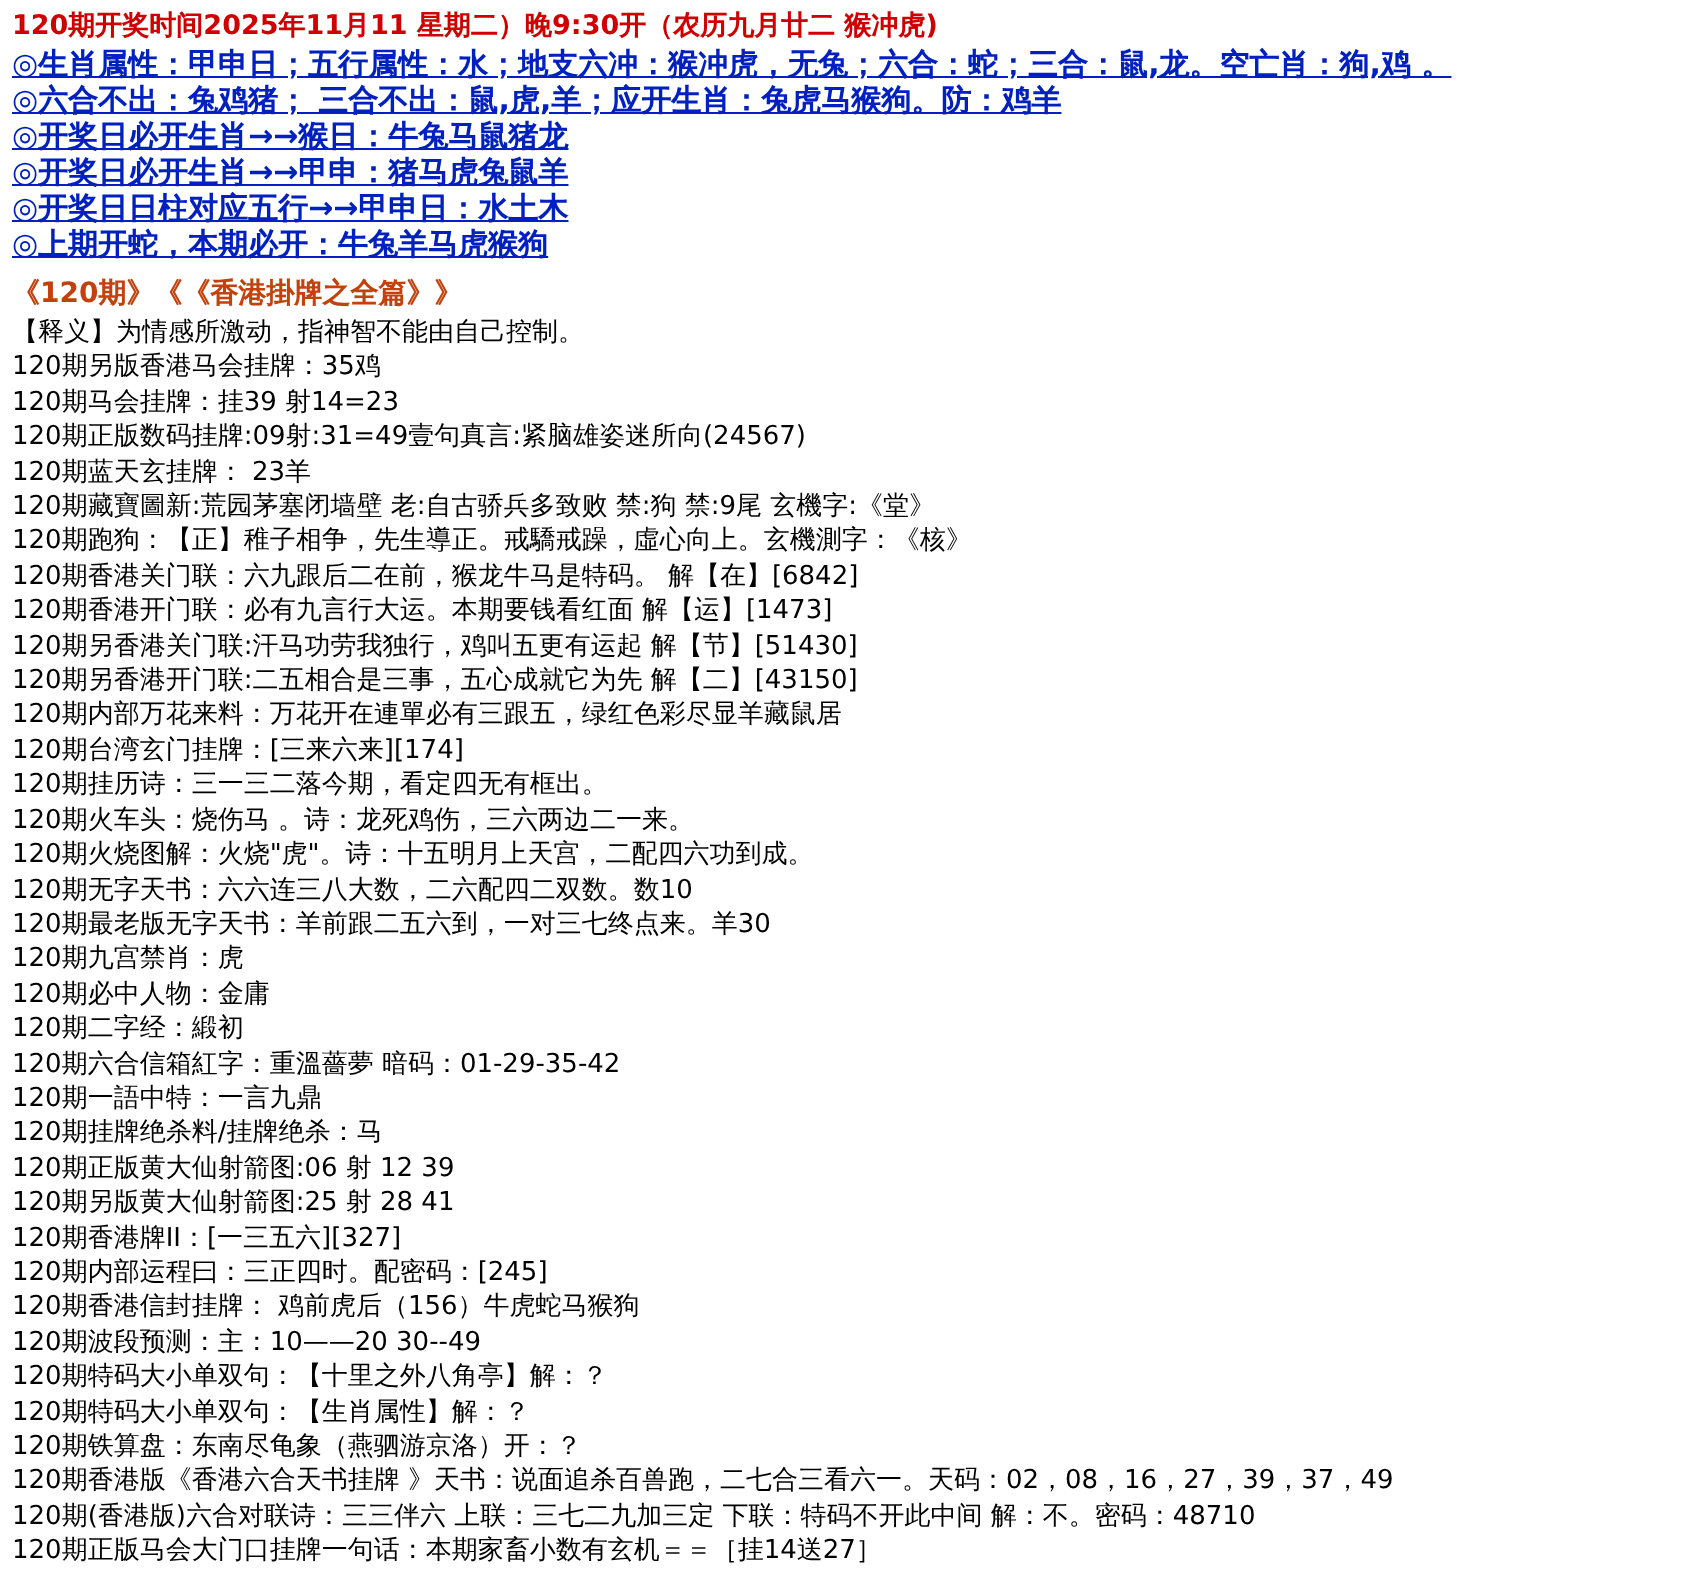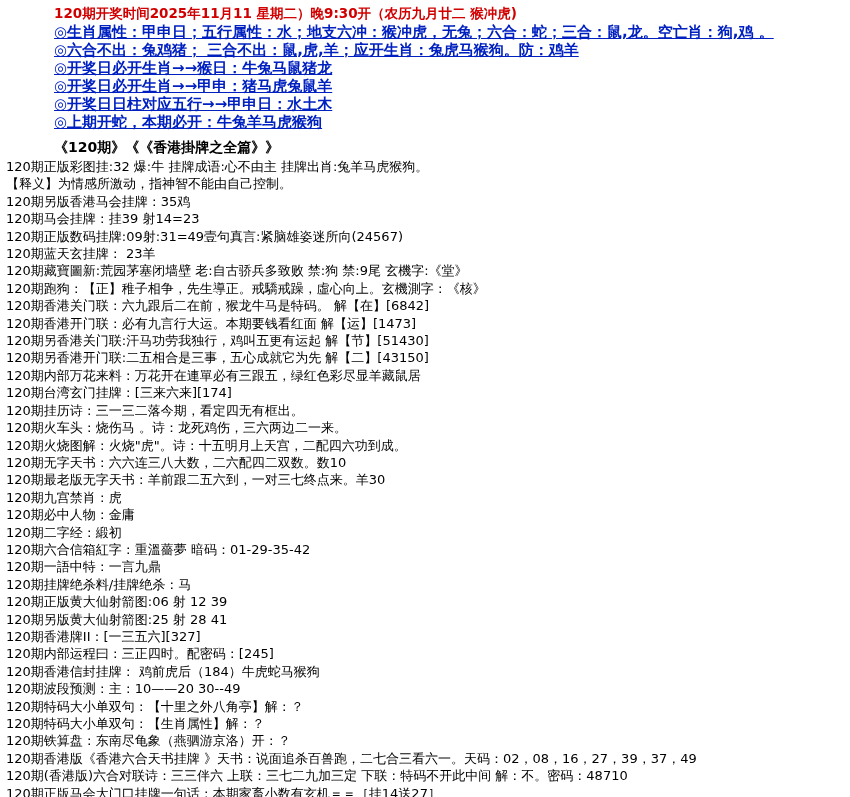--- a/index.html
+++ b/index.html
@@ -16,37 +16,36 @@
   }
   .page {
     width: 850px;
     padding: 4px 0 0 6px;
     box-sizing: border-box;
   }
   .line {
     line-height: 17.6px;
     white-space: nowrap;
     font-size: 13px;
-    margin-left: 48px;
   }
   .hdr {
     color: #d00000;
     font-weight: bold;
     font-size: 13.5px;
     line-height: 19px;
   }
   .blue {
     color: #0020c0;
     font-weight: bold;
     line-height: 18px;
     font-size: 15px;
     text-decoration: underline;
   }
   .section-title {
-    color: #000000;
+    color: #c2410c;
     font-weight: bold;
     font-size: 14px;
     line-height: 21px;
     margin-top: 3px;
   }
   .gap {
     height: 3px;
   }
   .blue-block .line {
     color: #0020c0;
@@ -73,21 +72,20 @@
     <div class="line blue">◎开奖日必开生肖→→甲申：猪马虎兔鼠羊</div>
     <div class="line blue">◎开奖日日柱对应五行→→甲申日：水土木</div>
     <div class="line blue">◎上期开蛇，本期必开：牛兔羊马虎猴狗</div>
   </div>
 
   <div class="gap"></div>
 
   <div class="line section-title">《120期》《《香港掛牌之全篇》》</div>
 
   <div class="content-block">
-    <div class="body-line">120期正版彩图挂:32  爆:牛  挂牌成语:心不由主  挂牌出肖:兔羊马虎猴狗。</div>
     <div class="body-line">【释义】为情感所激动，指神智不能由自己控制。</div>
     <div class="body-line">120期另版香港马会挂牌：35鸡</div>
     <div class="body-line">120期马会挂牌：挂39  射14=23</div>
     <div class="body-line">120期正版数码挂牌:09射:31=49壹句真言:紧脑雄姿迷所向(24567)</div>
     <div class="body-line">120期蓝天玄挂牌： 23羊</div>
     <div class="body-line">120期藏寶圖新:荒园茅塞闭墙壁  老:自古骄兵多致败  禁:狗  禁:9尾  玄機字:《堂》</div>
     <div class="body-line">120期跑狗：【正】稚子相争，先生導正。戒驕戒躁，虛心向上。玄機測字：《核》</div>
     <div class="body-line">120期香港关门联：六九跟后二在前，猴龙牛马是特码。 解【在】[6842]</div>
     <div class="body-line">120期香港开门联：必有九言行大运。本期要钱看红面 解【运】[1473]</div>
     <div class="body-line">120期另香港关门联:汗马功劳我独行，鸡叫五更有运起  解【节】[51430]</div>
@@ -102,21 +100,21 @@
     <div class="body-line">120期九宫禁肖：虎</div>
     <div class="body-line">120期必中人物：金庸</div>
     <div class="body-line">120期二字经：緞初</div>
     <div class="body-line">120期六合信箱紅字：重溫薔夢  暗码：01-29-35-42</div>
     <div class="body-line">120期一語中特：一言九鼎</div>
     <div class="body-line">120期挂牌绝杀料/挂牌绝杀：马</div>
     <div class="body-line">120期正版黄大仙射箭图:06  射 12  39</div>
     <div class="body-line">120期另版黄大仙射箭图:25  射 28  41</div>
     <div class="body-line">120期香港牌ⅠⅠ：[一三五六][327]</div>
     <div class="body-line">120期内部运程曰：三正四时。配密码：[245]</div>
-    <div class="body-line">120期香港信封挂牌：  鸡前虎后（184）牛虎蛇马猴狗</div>
+    <div class="body-line">120期香港信封挂牌：  鸡前虎后（156）牛虎蛇马猴狗</div>
     <div class="body-line">120期波段预测：主：10——20  30--49</div>
     <div class="body-line">120期特码大小单双句：【十里之外八角亭】解：？</div>
     <div class="body-line">120期特码大小单双句：【生肖属性】解：？</div>
     <div class="body-line">120期铁算盘：东南尽龟象（燕驷游京洛）开：？</div>
     <div class="body-line">120期香港版《香港六合天书挂牌 》天书：说面追杀百兽跑，二七合三看六一。天码：02，08，16，27，39，37，49</div>
     <div class="body-line">120期(香港版)六合对联诗：三三伴六  上联：三七二九加三定  下联：特码不开此中间  解：不。密码：48710</div>
     <div class="body-line">120期正版马会大门口挂牌一句话：本期家畜小数有玄机＝＝［挂14送27］</div>
 
   </div>
 

